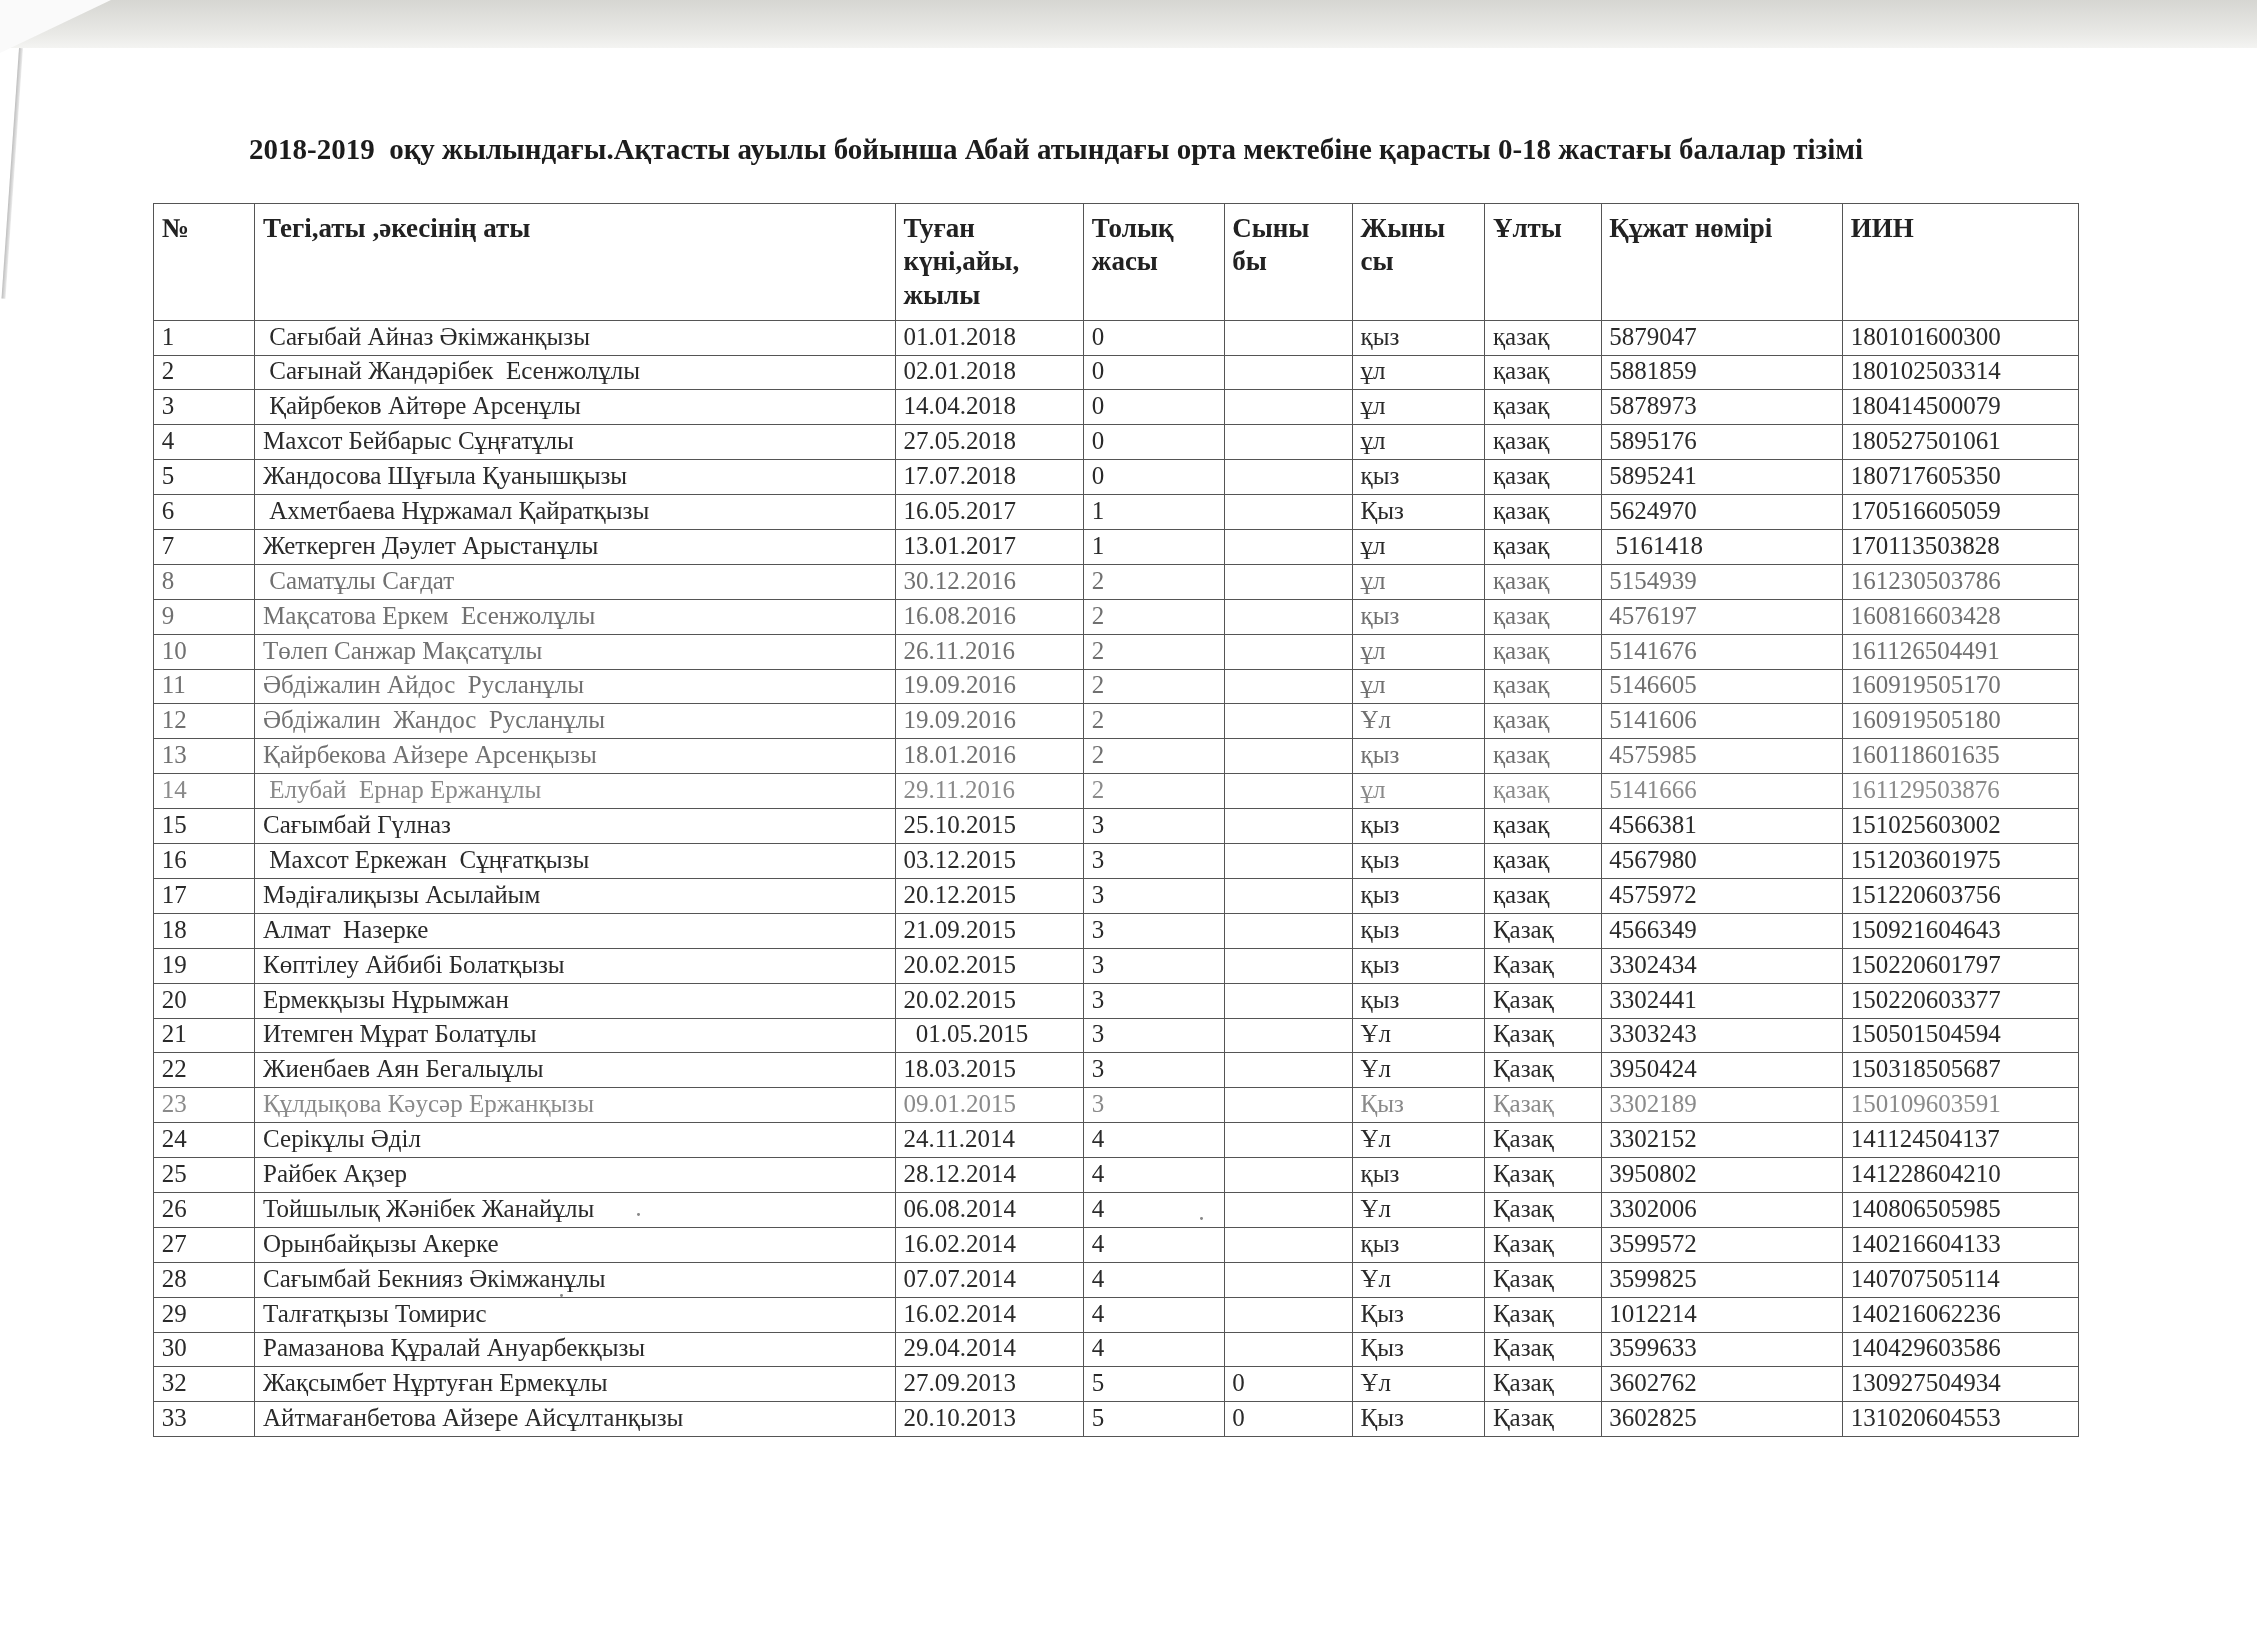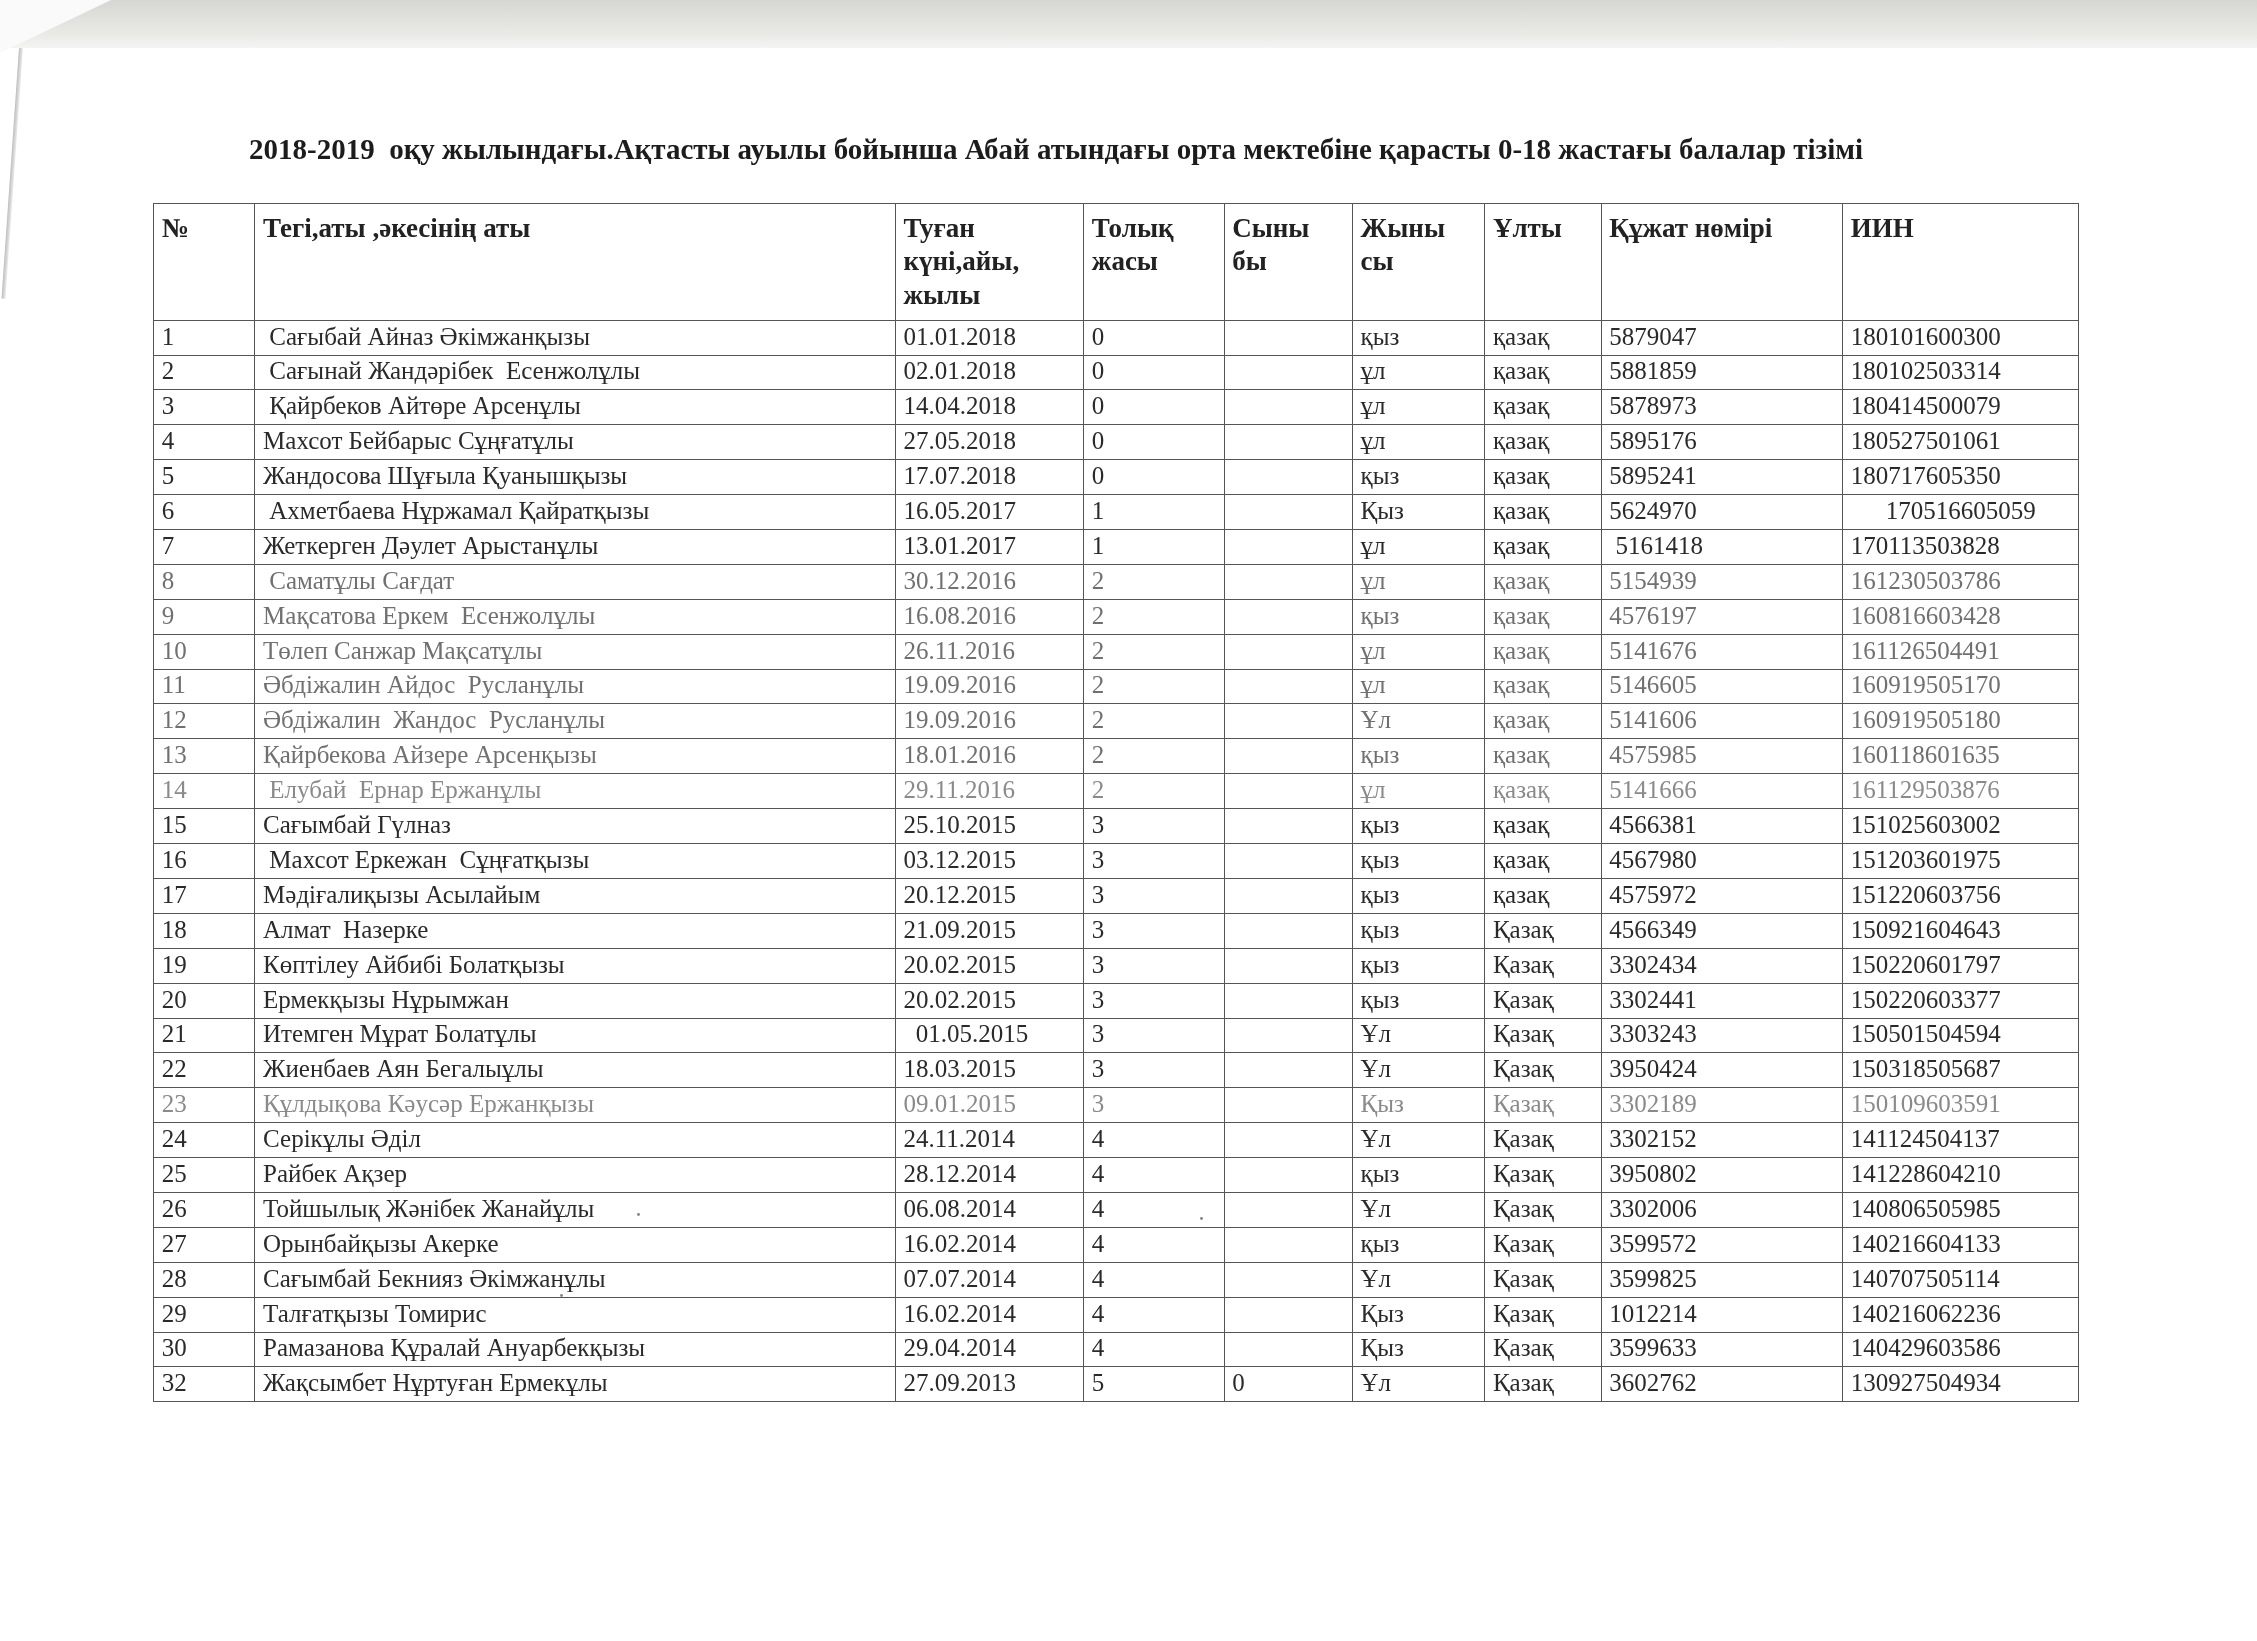--- a/index.html
+++ b/index.html
@@ -152,21 +152,21 @@
       </tr>
       <tr>
         <td style="white-space: pre;">6</td>
         <td style="white-space: pre;"> Ахметбаева Нұржамал Қайратқызы</td>
         <td style="white-space: pre;">16.05.2017</td>
         <td style="white-space: pre;">1</td>
         <td style="white-space: pre;"></td>
         <td style="white-space: pre;">Қыз</td>
         <td style="white-space: pre;">қазақ</td>
         <td style="white-space: pre;">5624970</td>
-        <td style="white-space: pre; text-align: center;">170516605059</td>
+        <td style="white-space: pre;">170516605059</td>
       </tr>
       <tr>
         <td style="white-space: pre;">7</td>
         <td style="white-space: pre;">Жеткерген Дәулет Арыстанұлы</td>
         <td style="white-space: pre;">13.01.2017</td>
         <td style="white-space: pre;">1</td>
         <td style="white-space: pre;"></td>
         <td style="white-space: pre;">ұл</td>
         <td style="white-space: pre;">қазақ</td>
         <td style="white-space: pre;"> 5161418</td>
@@ -429,19 +429,30 @@
         <td style="white-space: pre;">32</td>
         <td style="white-space: pre;">Жақсымбет Нұртуған Ермекұлы</td>
         <td style="white-space: pre;">27.09.2013</td>
         <td style="white-space: pre;">5</td>
         <td style="white-space: pre;">0</td>
         <td style="white-space: pre;">Ұл</td>
         <td style="white-space: pre;">Қазақ</td>
         <td style="white-space: pre;">3602762</td>
         <td style="white-space: pre;">130927504934</td>
       </tr>
+      <tr>
+        <td style="white-space: pre;">33</td>
+        <td style="white-space: pre;">Айтмағанбетова Айзере Айсұлтанқызы</td>
+        <td style="white-space: pre;">20.10.2013</td>
+        <td style="white-space: pre;">5</td>
+        <td style="white-space: pre;">0</td>
+        <td style="white-space: pre;">Қыз</td>
+        <td style="white-space: pre;">Қазақ</td>
+        <td style="white-space: pre;">3602825</td>
+        <td style="white-space: pre;">131020604553</td>
+      </tr>
     </tbody>
 </table>
 
 <div class="speck" style="left:637px;top:1213px;"></div>
 <div class="speck" style="left:1200px;top:1217px;"></div>
 <div class="speck" style="left:560px;top:1294px;"></div>
 
 
 </body></html>

